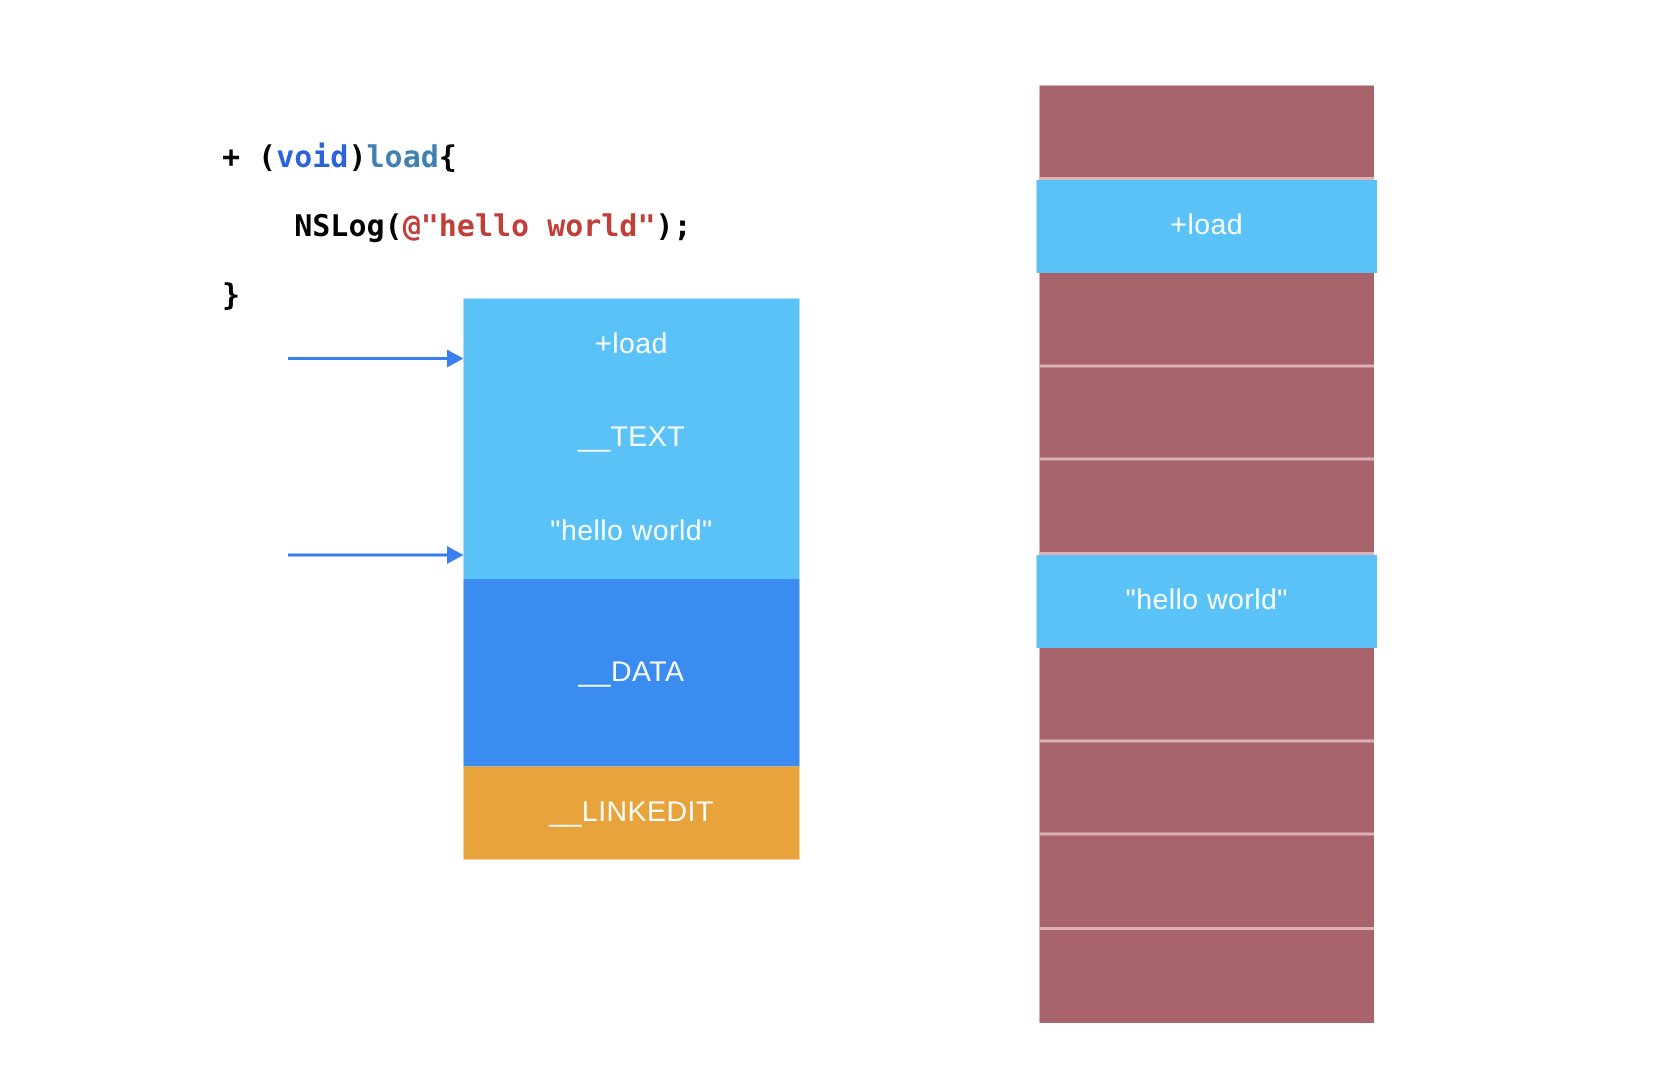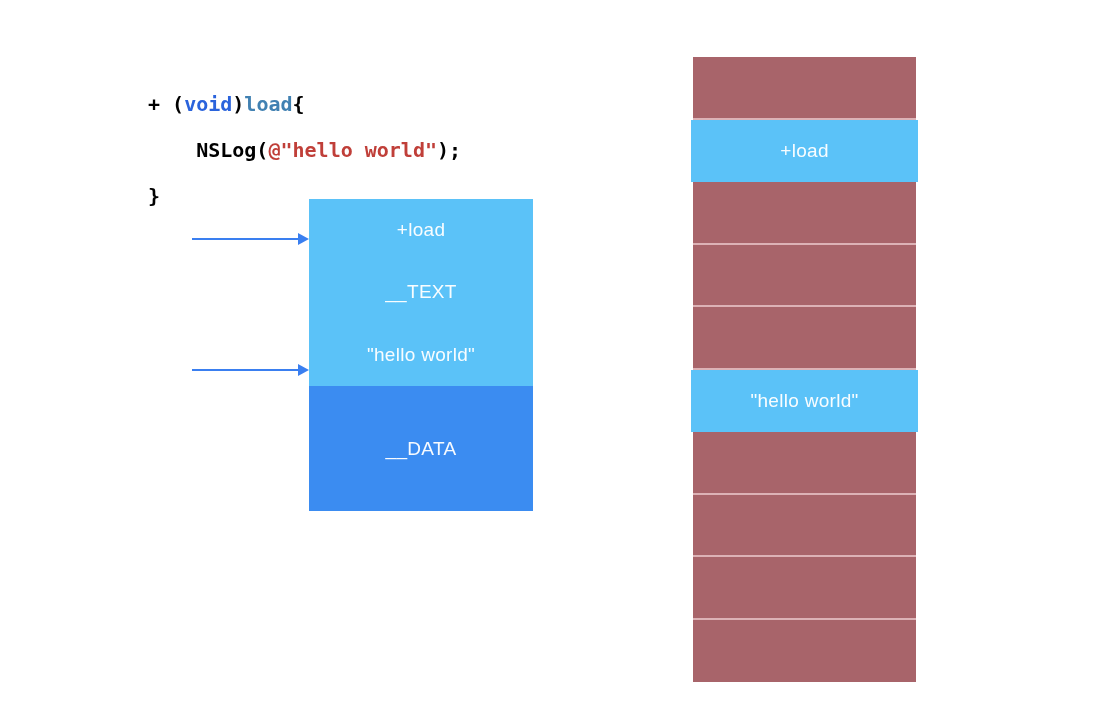--- a/index.html
+++ b/index.html
@@ -93,20 +93,23 @@
 
 <div class="macho-stack" id="macho-stack">
     <div class="macho-section" style="background: rgb(91, 194, 248); height: 187px; grid-template-rows: repeat(3, 1fr);">
       <span class="segment-label">+load</span>
       <span class="segment-label">__TEXT</span>
       <span class="segment-label">"hello world"</span>
     </div>
     <div class="macho-section" style="background: rgb(59, 140, 241); height: 125px; grid-template-rows: repeat(1, 1fr); text-align: right;">
       <span class="segment-label">__DATA</span>
     </div>
+    <div class="macho-section" style="background: rgb(232, 163, 60); height: 62px; grid-template-rows: repeat(1, 1fr);">
+      <span class="segment-label">__LINKEDIT</span>
+    </div>
   </div>
 
 <div class="arrow arrow-load" style="color: rgb(58, 127, 240); background: rgb(58, 127, 240);"></div>
 <div class="arrow arrow-string" style="color: rgb(58, 127, 240); background: rgb(58, 127, 240);"></div>
 
 <div class="memory-stack" id="memory-stack">
     <div class="mem-row page" style="background: rgb(168, 100, 106); border-bottom-color: rgb(220, 178, 182);"></div>
     <div class="mem-row highlight" style="background: rgb(91, 194, 248);">
       <span class="mem-label">+load</span>
     </div>

